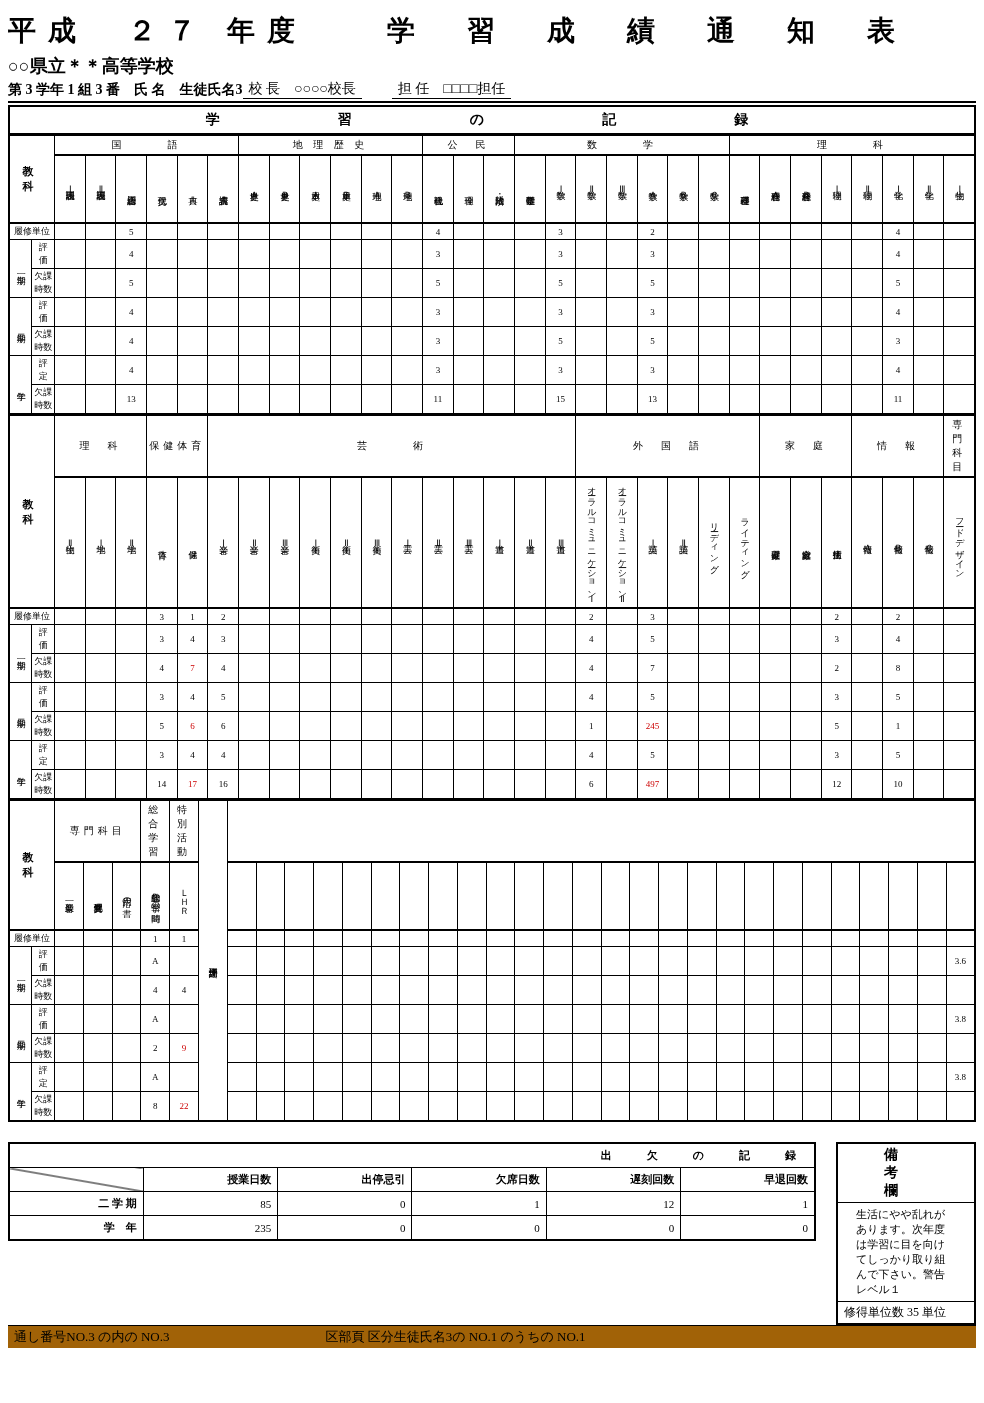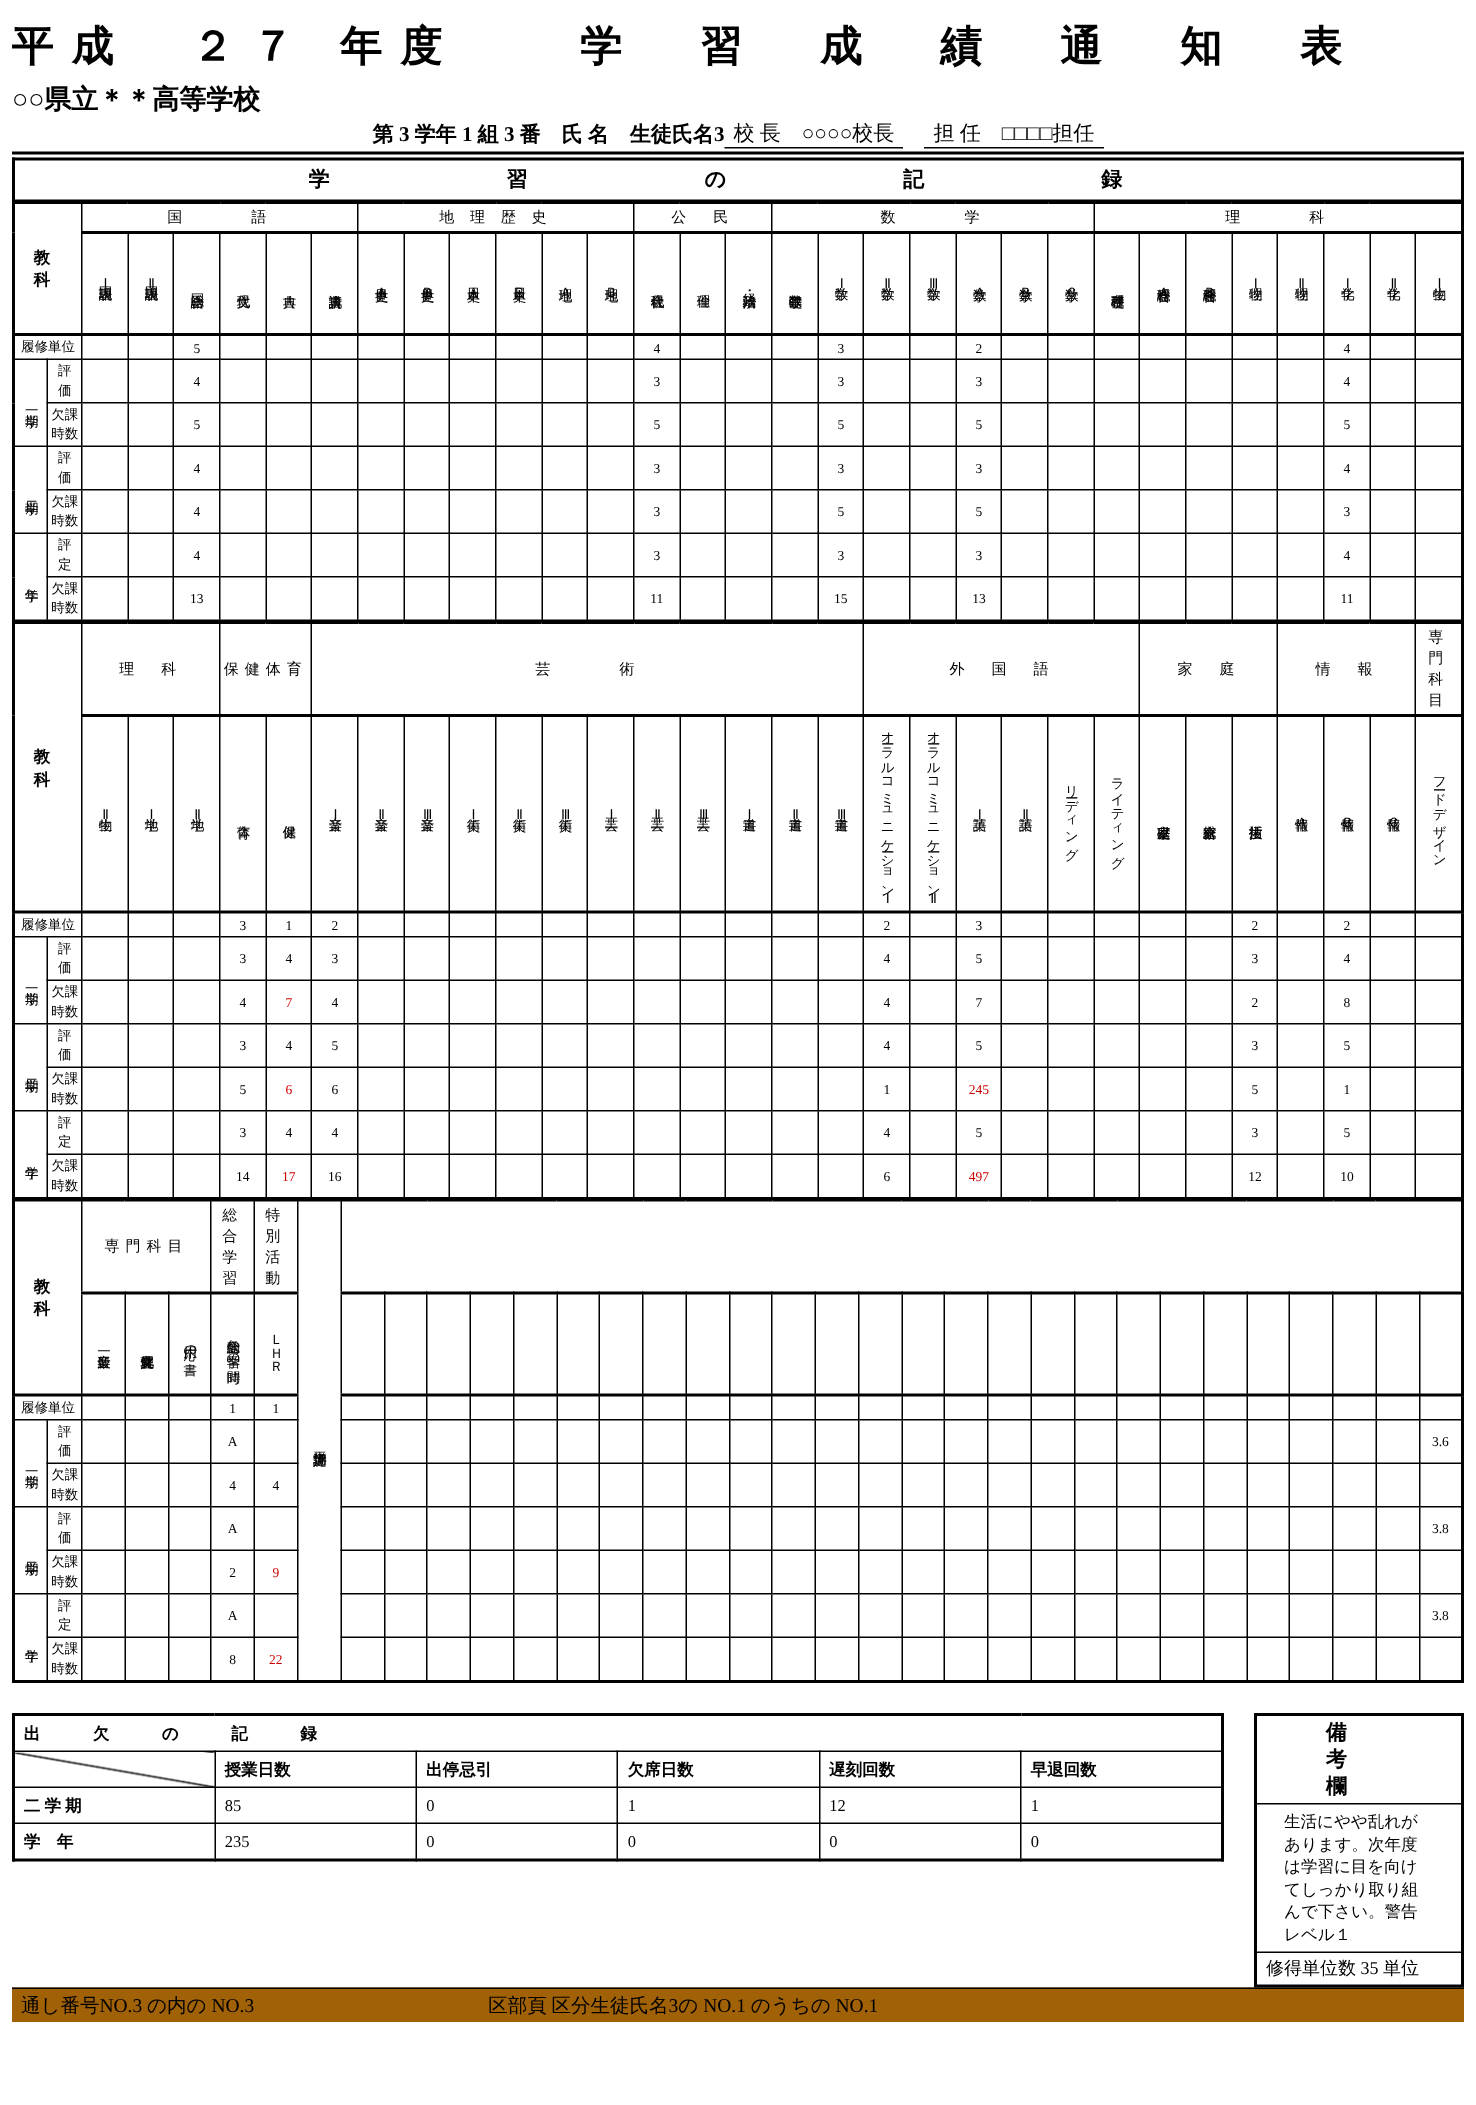--- a/index.html
+++ b/index.html
@@ -1,34 +1,34 @@
 <!DOCTYPE html>
 <html><head>
 <meta charset="utf-8">
 <style>
 body{font-family:"MS Mincho","Hiragino Mincho ProN",serif;font-size:11px;margin:0;padding:8px;background:#fff;color:#000}
 .title{font-size:28px;letter-spacing:12px;font-weight:bold;margin:4px 0}
 .school{font-size:18px;font-weight:bold;margin:2px 0}
-.hr-row{display:flex;justify-content:center;align-items:flex-end;border-bottom:2px solid #000;padding-bottom:2px;margin-bottom:2px}
+.hr-row{display:flex;justify-content:flex-start;align-items:flex-end;border-bottom:2px solid #000;padding-bottom:2px;margin-bottom:2px}
 .stu{font-size:14px;font-weight:bold}
-.sig{display:flex;gap:14px}
+.sig{display:flex;gap:30px}
 .sig div{border-bottom:1px solid #000;font-size:14px;padding:0 6px}
 table{border-collapse:collapse;table-layout:fixed;width:100%;}
 td,th{border:1px solid #000;padding:0;text-align:center;vertical-align:middle;font-size:10px}
 .thick{border:2px solid #000}
 .sec-title{font-size:14px;letter-spacing:30px;font-weight:bold;padding:4px;}
 .vtxt{writing-mode:vertical-rl;text-orientation:upright;padding:3px 0;margin:0 auto;letter-spacing:0px;line-height:1;font-size:9px;min-height:60px}
 .vtxt2{writing-mode:vertical-rl;text-orientation:upright;padding:2px 0;margin:0 auto;line-height:1;font-size:9px}
 .sh{font-size:11px;font-weight:bold;letter-spacing:8px;padding:2px}
 .sh2{font-size:10px;letter-spacing:4px;padding:2px}
 .rl{font-size:9px;padding:1px}
 .red{color:#c00}
 .att-wrap{display:flex;gap:20px;margin-top:20px;align-items:flex-start}
 .att{border:2px solid #000;border-collapse:collapse}
-.att td,.att th{border:1px solid #000;padding:4px 6px;font-size:11px;text-align:left}
+.att td,.att th{border:1px solid #000;padding:4px 6px;font-size:11px;text-align:right}
 .att-title{font-size:16px;letter-spacing:12px;font-weight:bold;padding:3px}
 .remark{border:2px solid #000;flex:1}
 .remark-title{border-bottom:1px solid #000;text-align:center;font-size:14px;letter-spacing:30px;font-weight:bold;padding:2px}
 .remark-body{padding:4px 18px;font-size:11px;min-height:90px}
 .credits{text-align:left;padding:2px 6px;font-size:12px;border-top:1px solid #000}
 .foot{background:#a16207;padding:2px 6px;font-size:13px;border-top:1px solid #000}
 .diag{background:linear-gradient(to top right,transparent calc(50% - 1px),#000,transparent calc(50% + 1px))}
 .w20{width:20px}.w28{width:28px}.w35{width:35px}.w40{width:40px}
 </style>
 </head>

